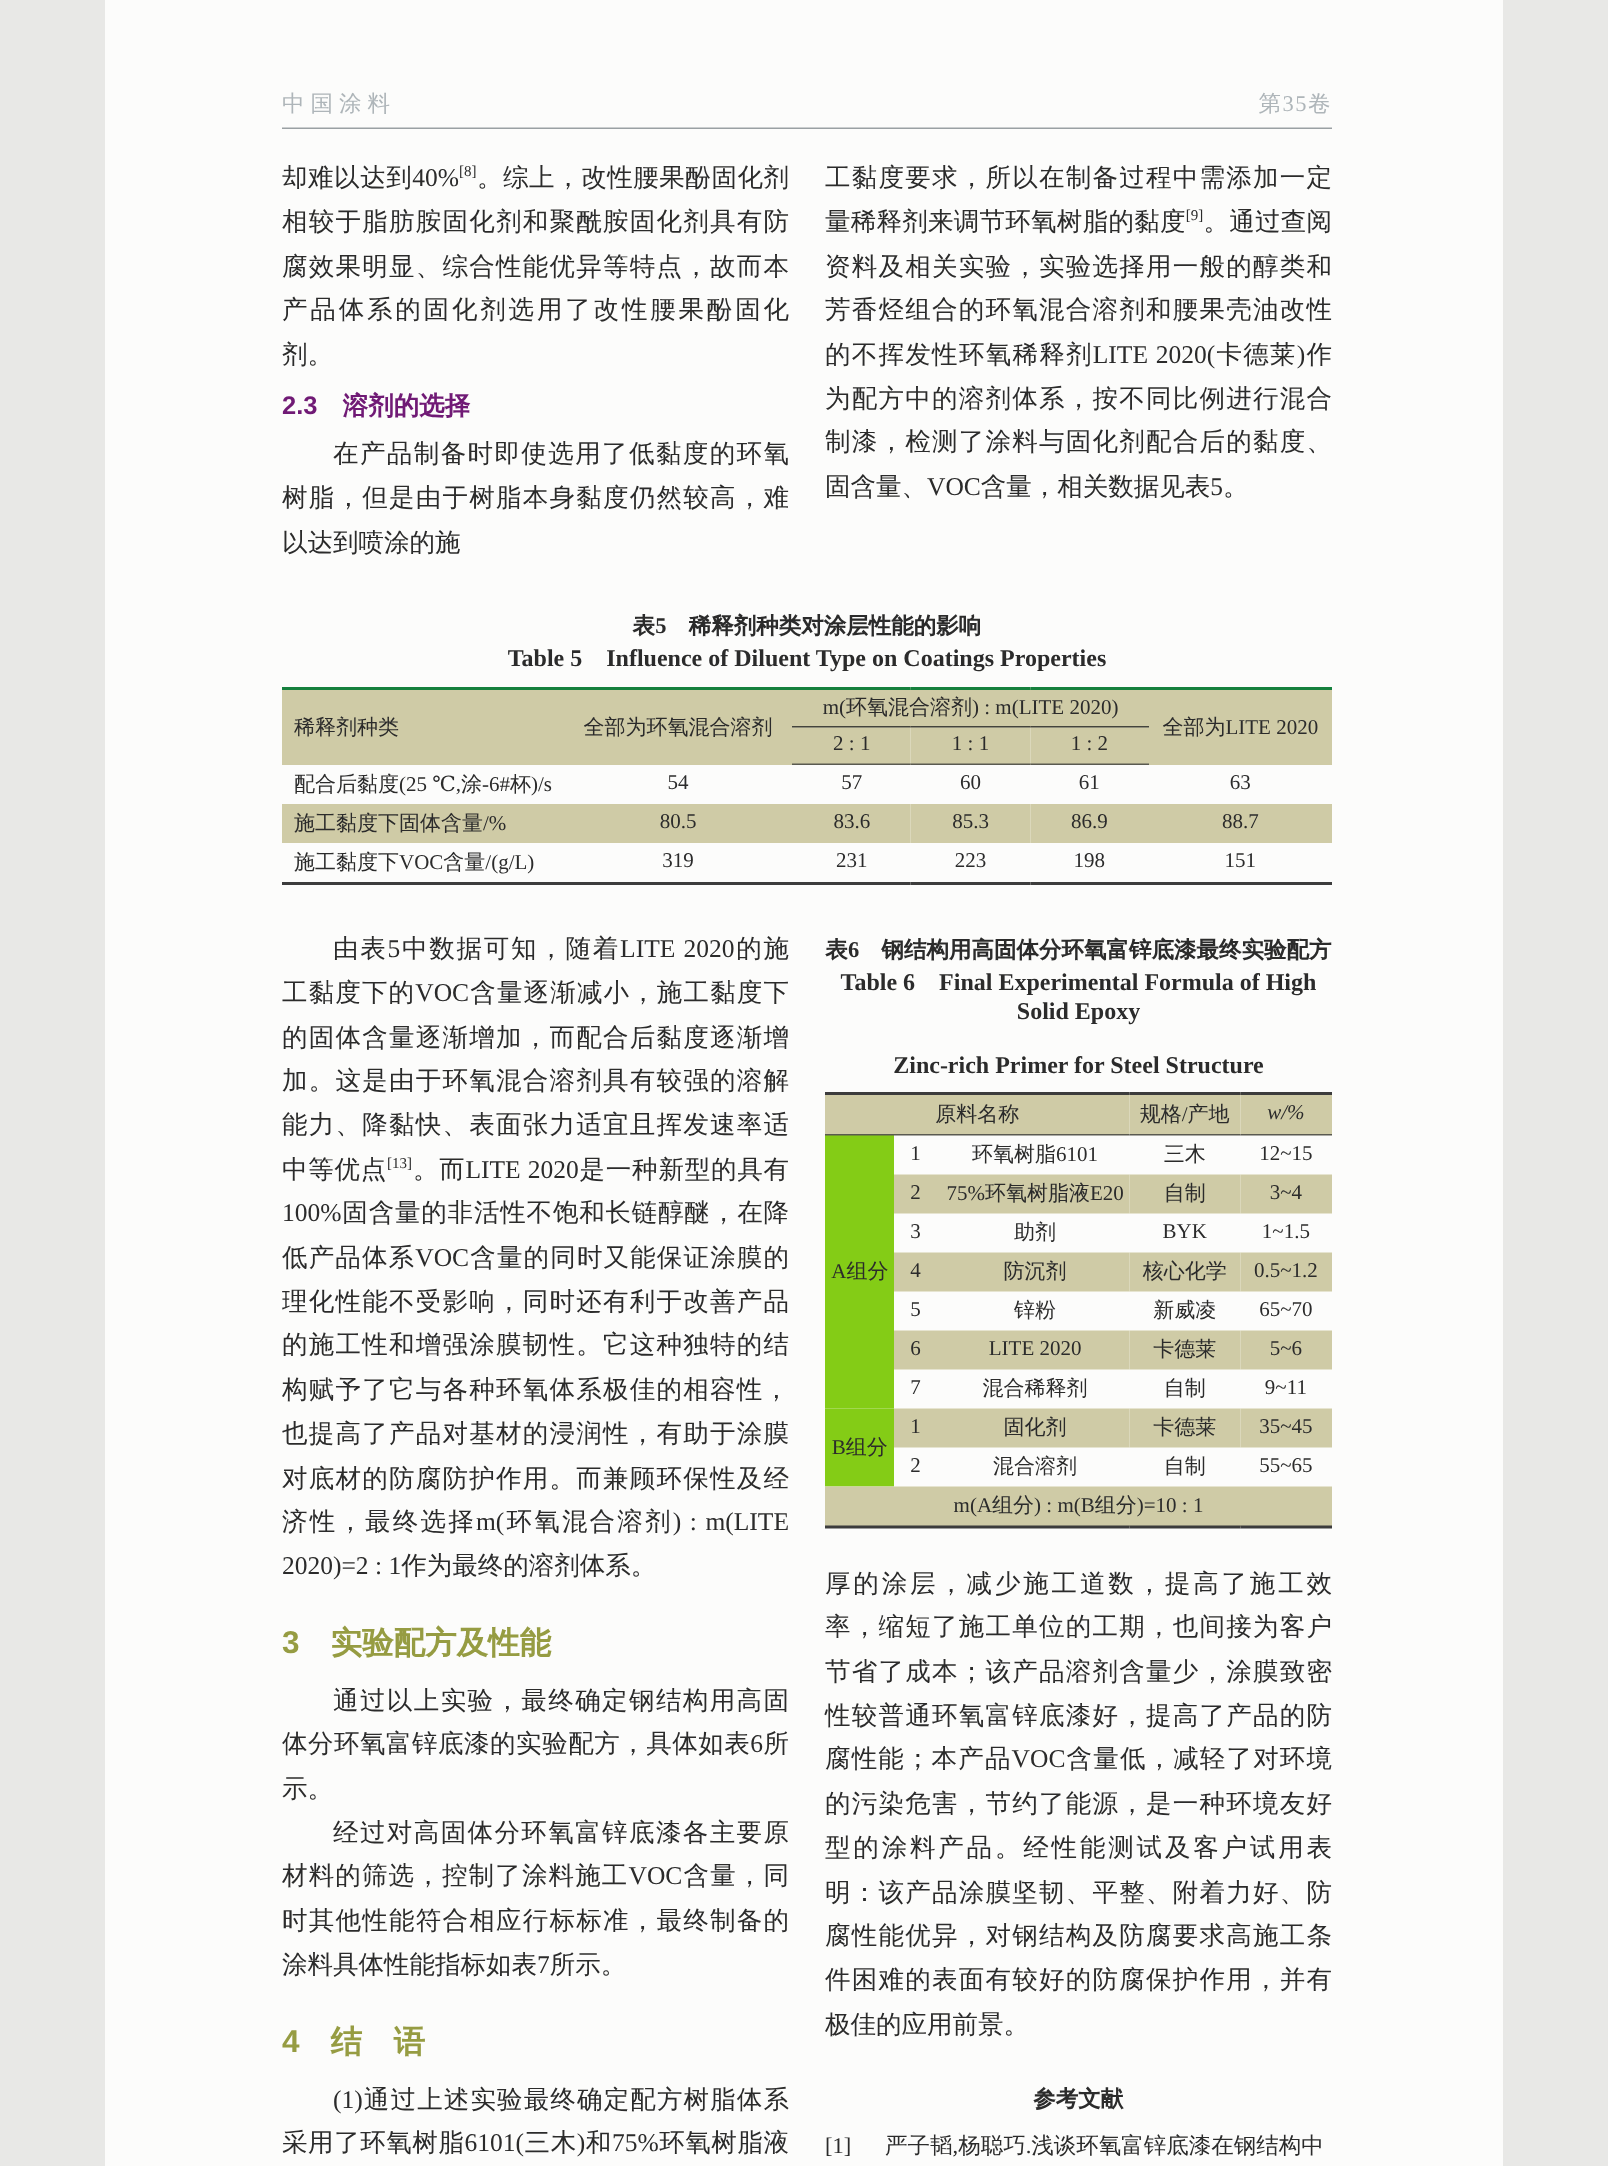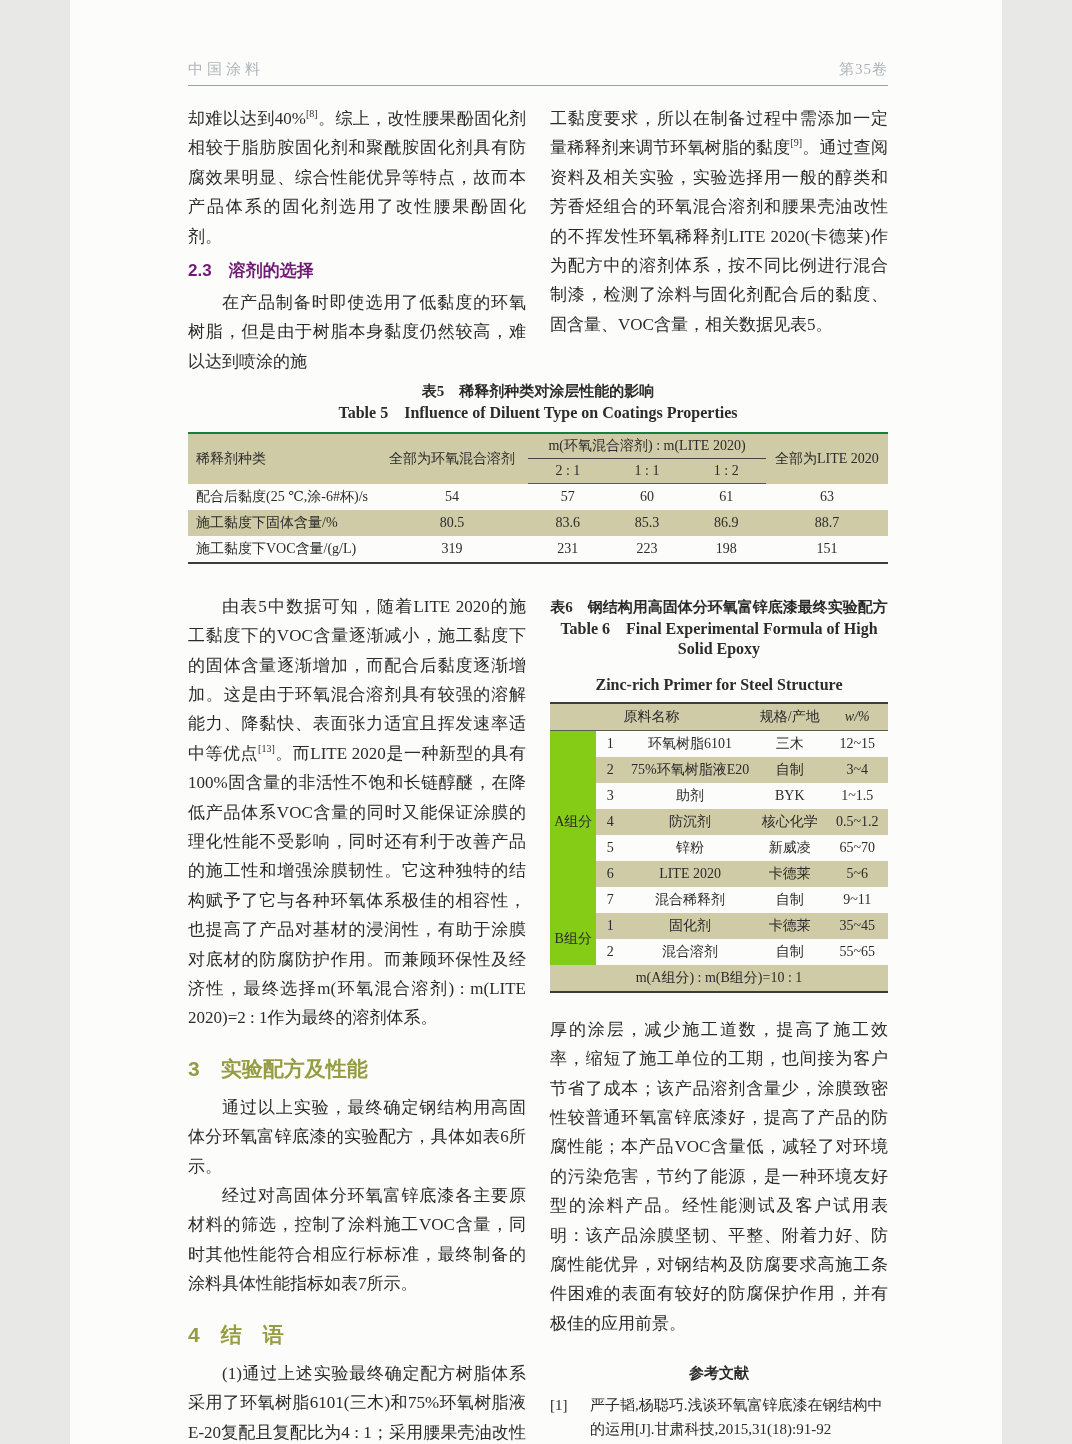--- a/index.html
+++ b/index.html
@@ -24,21 +24,21 @@
   .subhead { font-family: "Liberation Sans", "DejaVu Sans", sans-serif;
     color: #701a75; font-weight: bold; font-size: 17px; margin: 8px 0 6px 0; }
   .sechead { font-family: "Liberation Sans", "DejaVu Sans", sans-serif;
     color: #969c42; font-weight: bold; font-size: 21px; margin: 22px 0 10px 0; }
   
   .tbl-title-zh { text-align: center; font-weight: bold; font-size: 15px; margin-top: 6px; }
   .tbl-title-en { text-align: center; font-weight: bold; font-size: 16px; margin: 2px 0 8px 0; }
   table { border-collapse: collapse; width: 100%; font-size: 14px; }
   th, td { font-weight: normal; padding: 4px 4px; }
   
-  .t5-block { }
+  .t5-block { margin-top: 26px; }
   table.t5 { border-top: 2px solid #15803d; border-bottom: 2px solid #3c3c3c; }
   table.t5 thead th { background: #cfcba6; }
   table.t5 thead tr:last-child th { border-bottom: 1px solid #5a5a50; }
   table.t5 th.grp { border-bottom: 1px solid #44443c; padding: 3px 10px; }
   table.t5 td, table.t5 th { text-align: center; }
   table.t5 .lbl { text-align: left; padding-left: 8px; }
   table.t5 tbody tr:nth-child(even) td { background: #cfcba6; }
   
   .t6-block table { border-top: 2px solid #3c3c3c; border-bottom: 2px solid #3c3c3c; }
   .t6-block thead th { background: #cfcba6; border-bottom: 1px solid #5a5a50; }

